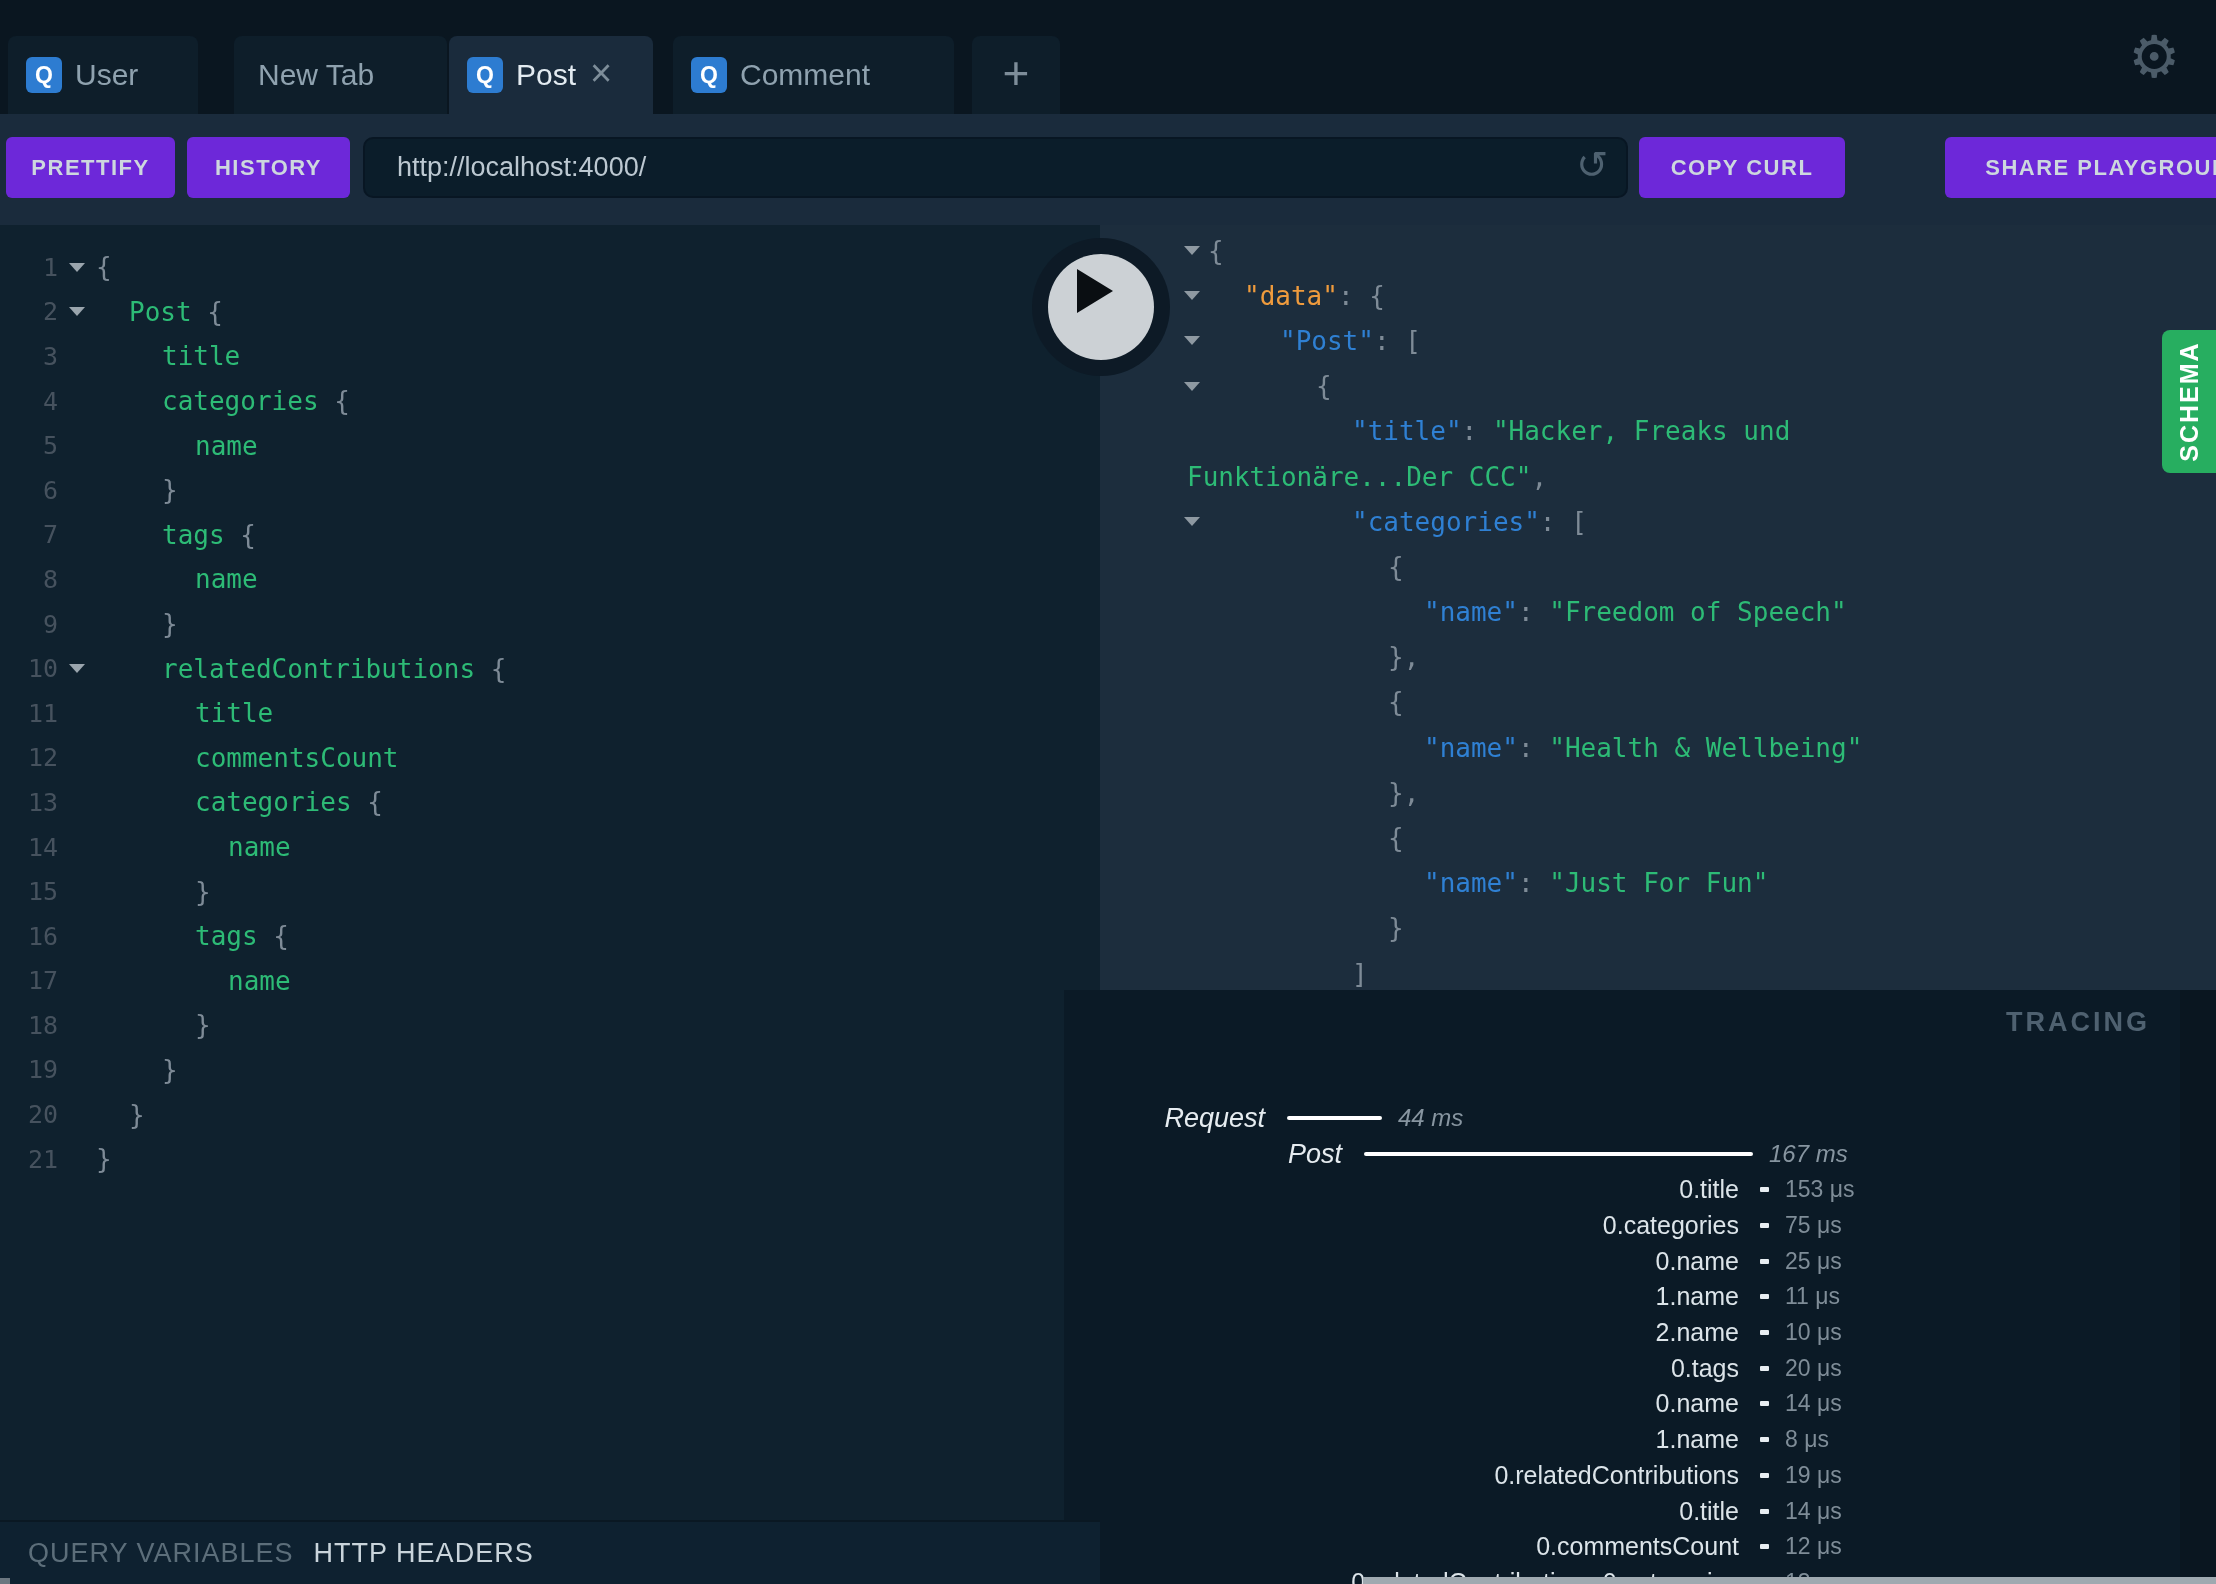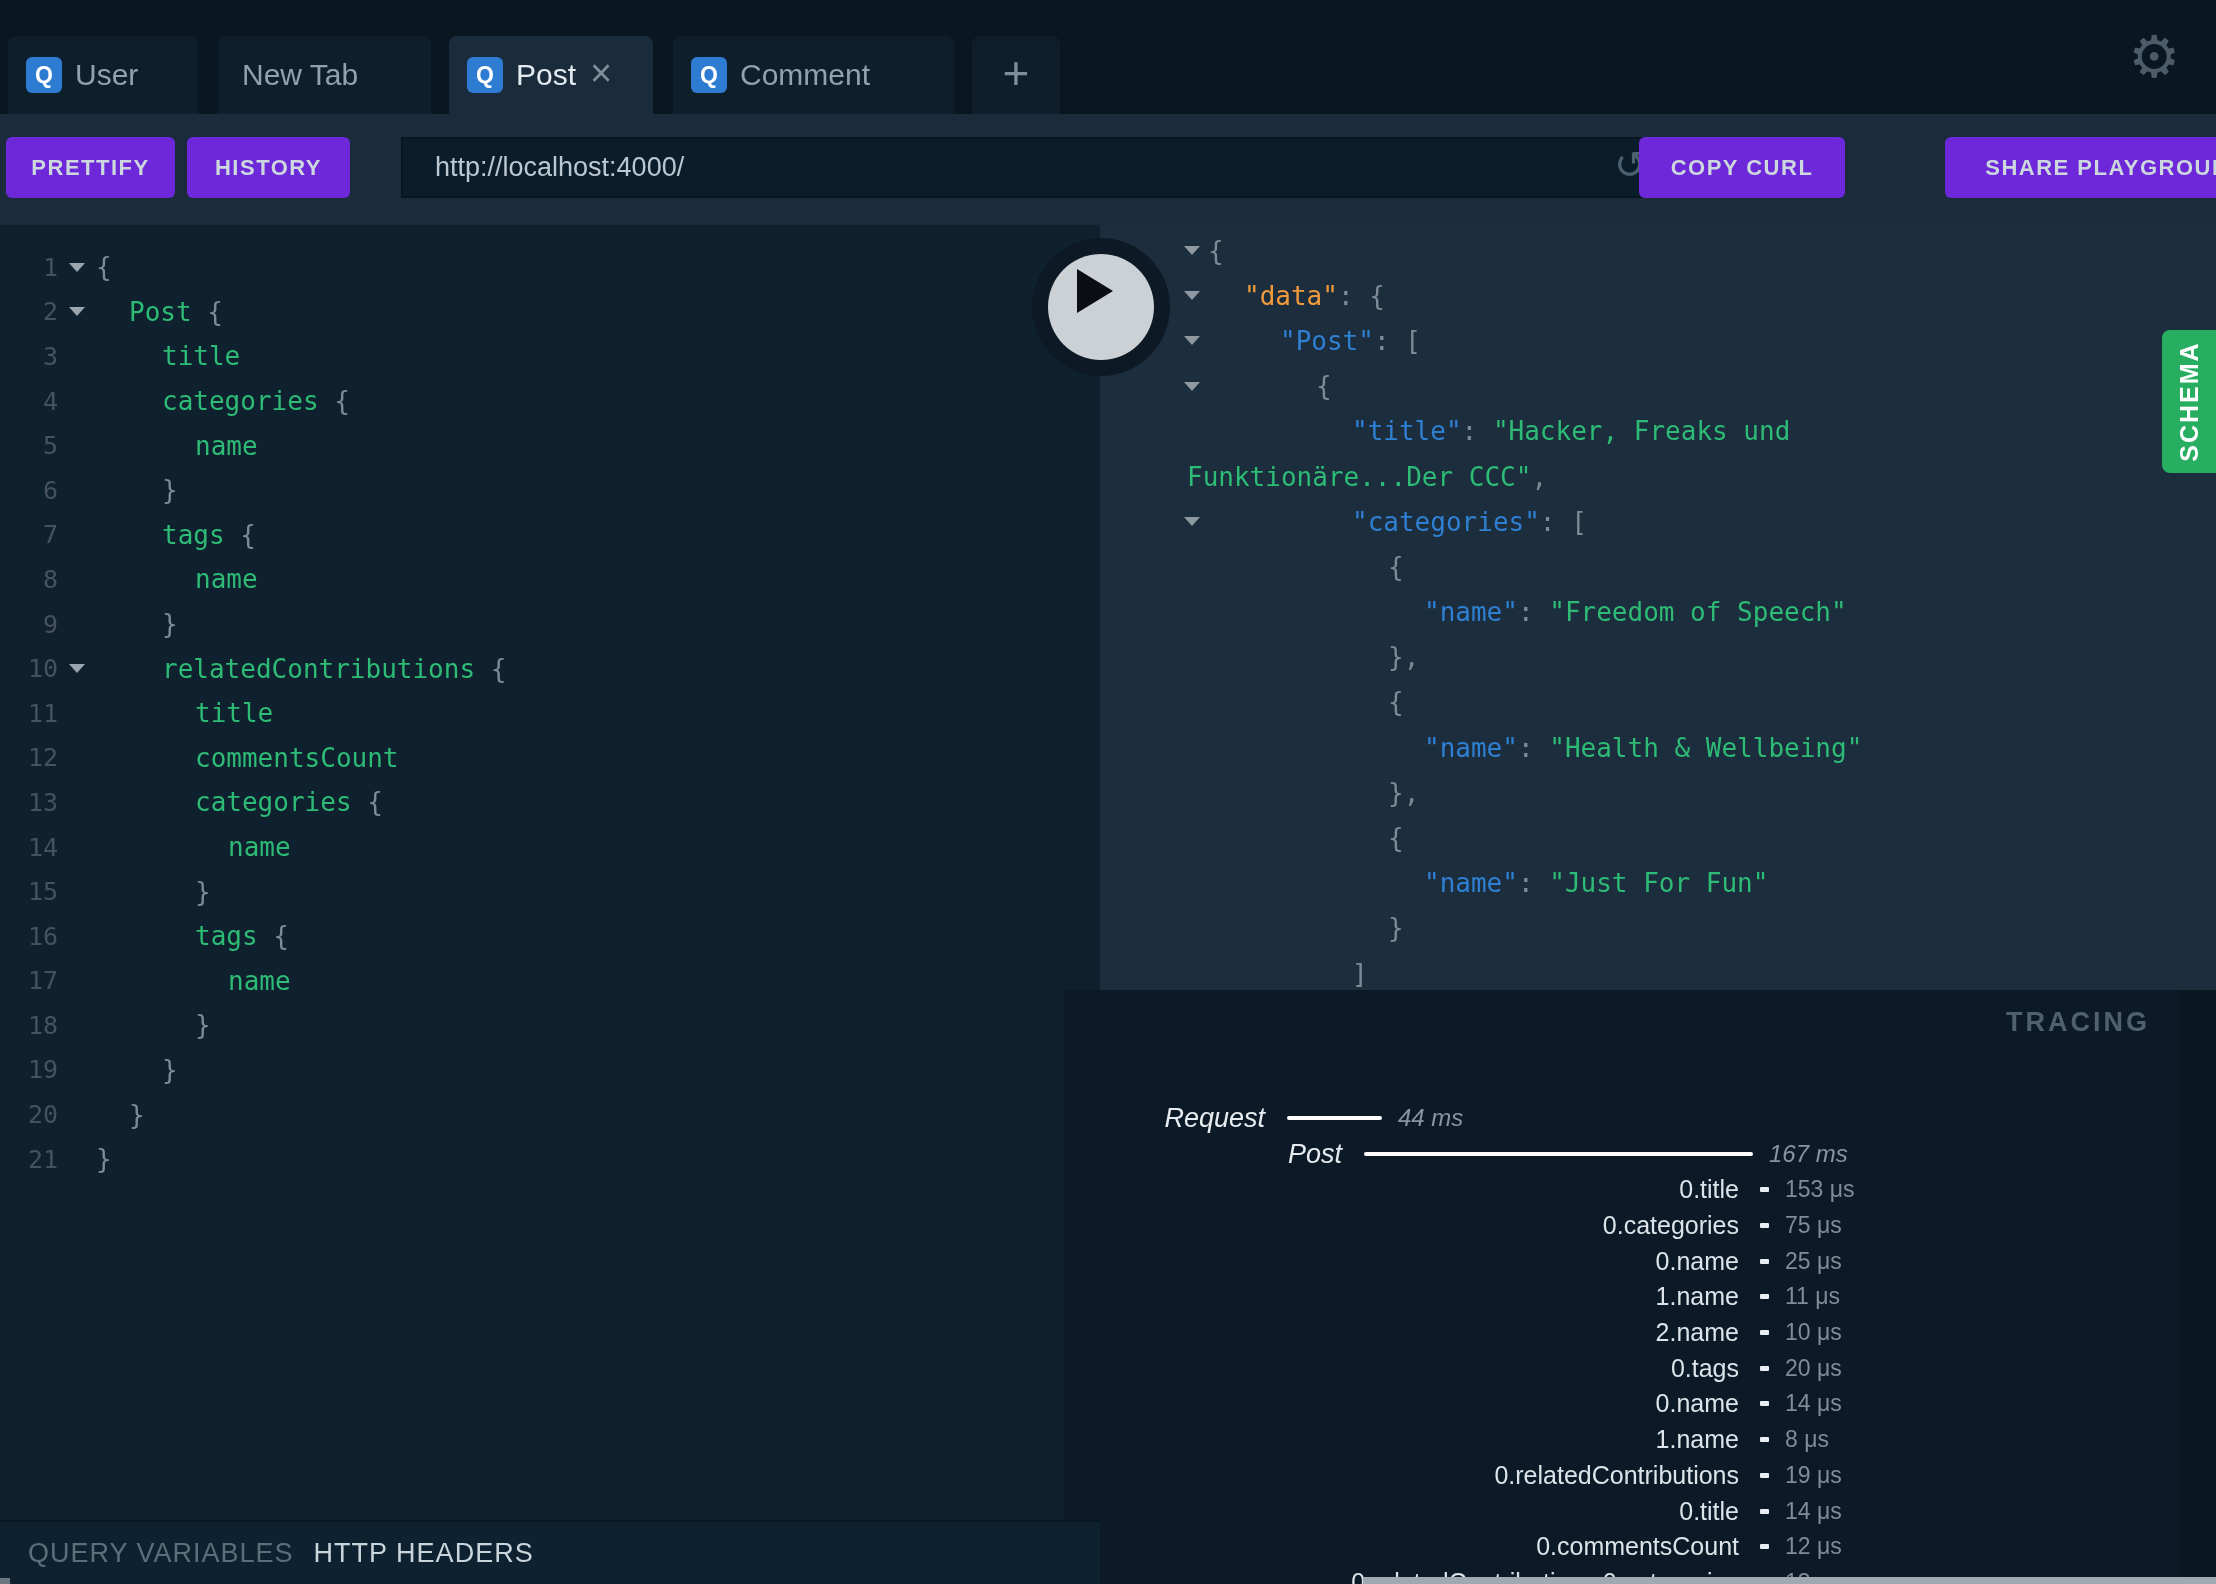--- a/index.html
+++ b/index.html
@@ -21,21 +21,21 @@
   .gear{position:absolute;left:2119px;top:22px;width:70px;height:70px;display:flex;
         align-items:center;justify-content:center;font-size:58px;color:#4b5b68;cursor:pointer;
         font-family:"DejaVu Sans",sans-serif;}
 
   
   .toolbar{position:absolute;left:0;top:114px;width:2216px;height:111px;background:#1a2b3c;}
   .tbtn{position:absolute;top:23px;height:61px;background:#6d28d9;border-radius:6px;
         display:flex;align-items:center;justify-content:center;color:#cdd7de;
         font-size:22px;font-weight:bold;letter-spacing:1.5px;cursor:pointer;white-space:nowrap;}
   .url-wrap{position:absolute;left:363px;top:23px;width:1265px;height:61px;background:#0b1d2a;
-            border:2px solid #081623;border-radius:0;box-sizing:border-box;display:flex;align-items:center;margin-left:38px;}
+            border:2px solid #081623;border-radius:10px;box-sizing:border-box;display:flex;align-items:center;}
   .url-text{margin-left:32px;font-size:27px;color:#bcc8d1;}
   .reload{position:absolute;right:18px;top:4px;font-size:38px;color:#4e6170;
           font-family:"DejaVu Sans",sans-serif;cursor:pointer;}
 
   
   .editor-pane{position:absolute;left:0;top:225px;width:1100px;height:1295px;background:#0f212e;overflow:hidden;}
   .response-pane{position:absolute;left:1100px;top:225px;width:1116px;height:765px;background:#1c2d3d;overflow:hidden;}
 
   .ed-lines{padding-top:20px;}
   .ed-line{display:flex;height:44.6px;align-items:center;font-family:"DejaVu Sans Mono",monospace;font-size:26px;}
@@ -92,21 +92,21 @@
 <body>
 
 <div class="app">
 
   <div class="topbar">
     <div id="tabs-host">
         <div class="tab" style="left: 8px; width: 190px;">
           <div class="qbadge">Q</div>
           <span class="tab-label">User</span>
         </div>
-        <div class="tab" style="left: 218px; width: 213px;">
+        <div class="tab" style="left: 234px; width: 213px;">
           <span class="tab-label" style="margin-left: 6px;">New Tab</span>
         </div>
         <div class="tab active" style="left: 449px; width: 204px;">
           <div class="qbadge">Q</div>
           <span class="tab-label">Post</span>
           <span class="tab-close">×</span>
         </div>
         <div class="tab" style="left: 673px; width: 281px;">
           <div class="qbadge">Q</div>
           <span class="tab-label">Comment</span>

